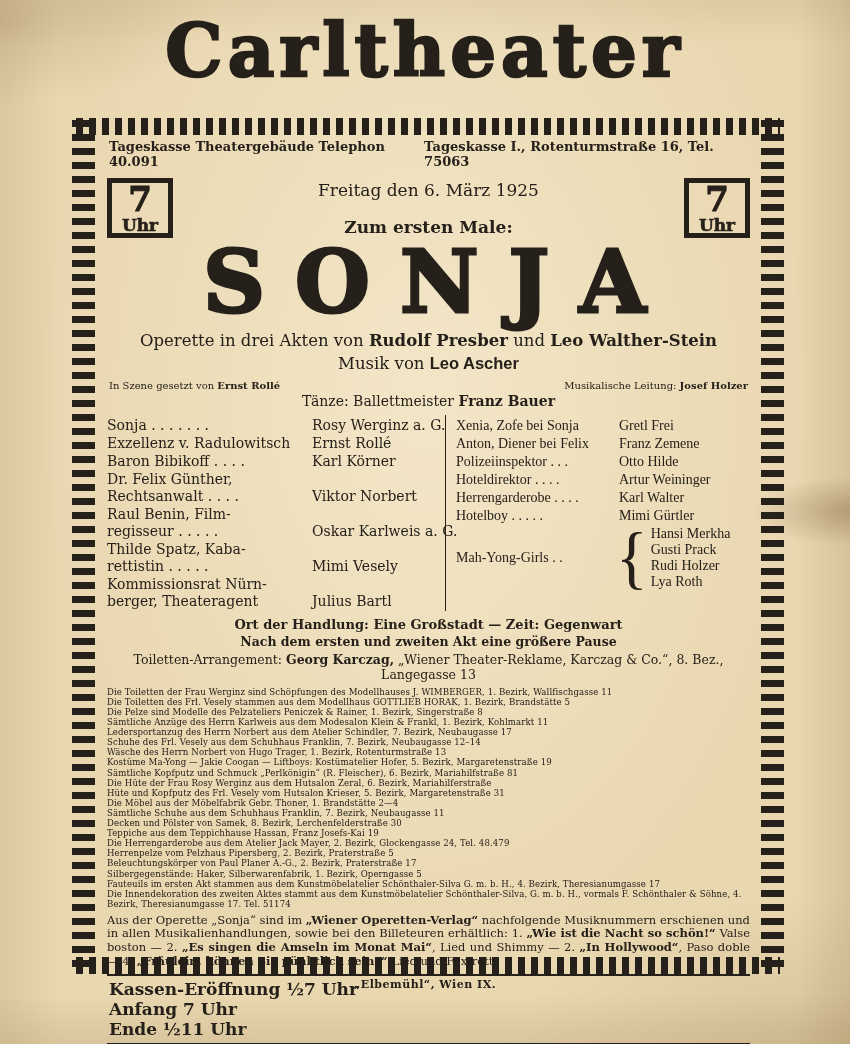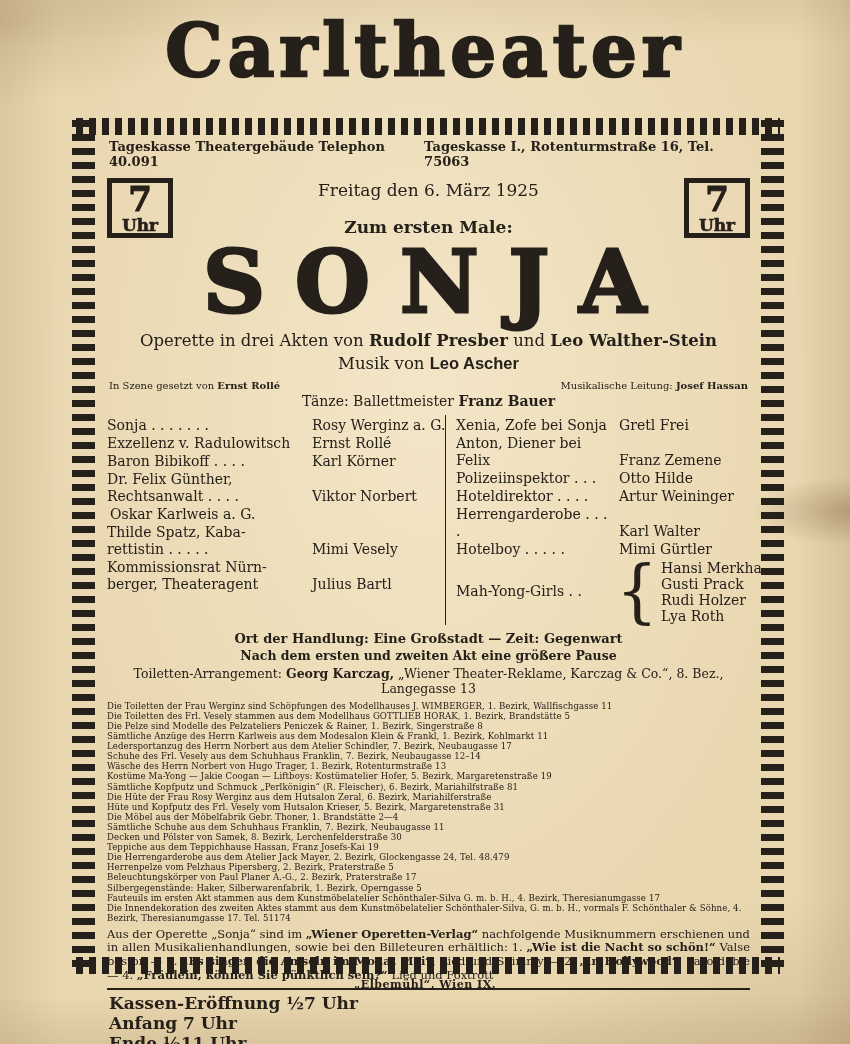--- a/index.html
+++ b/index.html
@@ -67,21 +67,21 @@
   .music-by{text-align:center;font-size:16.5px;margin-top:4px;}
   .b{font-weight:bold;}
   .sansb{font-family:"Liberation Sans",sans-serif;font-weight:bold;}
 
   .staging{display:flex;justify-content:space-between;font-size:10px;margin-top:7px;padding:0 2px;}
   .dances{text-align:center;font-size:14px;margin-top:2px;}
 
   .cast{display:flex;margin-top:6px;font-size:14px;line-height:17px;}
   .cast-col{padding-top:2px;}
   .cast-left{width:338px;padding-right:12px;}
-  .cast-right{flex:1;border-left:1.5px solid var(--ink);padding-left:10px;}
+  .cast-right{flex:1;border-left:1.5px solid var(--ink);padding-left:10px;font-family:Liberation Serif, serif;}
   .cast-row{display:flex;align-items:flex-end;margin-bottom:1px;}
   .cast-row .role{white-space:pre-line;}
   .cast-left .role{width:202px;flex:none;}
   .cast-right .role{width:160px;flex:none;}
   .cast-row .name{flex:1;white-space:nowrap;padding-left:3px;}
   .cast-row.mahyong{align-items:center;margin-top:2px;}
   .mahyong .brace{font-size:66px;font-weight:normal;line-height:.9;flex:none;transform:scaleY(1.05);}
   .girls{padding-left:3px;}
   .girls div{line-height:16px;white-space:nowrap;}
 
@@ -146,21 +146,21 @@
     <div class="byline" data-name="byline">
       <span data-name="byline-text">Operette in drei Akten von </span><span class="b" data-name="author-1">Rudolf Presber</span><span data-name="byline-text"> und </span><span class="b" data-name="author-2">Leo Walther-Stein</span>
     </div>
 
     <div class="music-by" data-name="music-credit">
       <span data-name="music-credit-text">Musik von </span><span class="sansb" data-name="composer-name">Leo Ascher</span>
     </div>
 
     <div class="staging" data-name="staging-row">
       <span data-name="stage-director-line"><span data-name="stage-director-label">In Szene gesetzt von </span><span class="b" data-name="stage-director-name">Ernst Rollé</span></span>
-      <span data-name="music-director-line"><span data-name="music-director-label">Musikalische Leitung: </span><span class="b" data-name="music-director-name">Josef Hassan</span></span>
+      <span data-name="music-director-line"><span data-name="music-director-label">Musikalische Leitung: </span><span class="b" data-name="music-director-name">Josef Holzer</span></span>
     </div>
 
     <div class="dances" data-name="dances-line">
       <span data-name="dances-label">Tänze: Ballettmeister </span><span class="b" data-name="ballet-master-name">Franz Bauer</span>
     </div>
 
     <div class="cast" data-name="cast-list">
       <div class="cast-col cast-left" data-name="cast-column-left">
         <div class="cast-row" data-name="cast-row">
             <span class="role" data-name="cast-role">Sonja . . . . . . .</span>
@@ -173,20 +173,22 @@
         <div class="cast-row" data-name="cast-row">
             <span class="role" data-name="cast-role">Baron Bibikoff . . . .</span>
             <span class="name" data-name="cast-performer">Karl Körner</span>
           </div>
         <div class="cast-row" data-name="cast-row">
             <span class="role" data-name="cast-role">Dr. Felix Günther,
 Rechtsanwalt . . . .</span>
             <span class="name" data-name="cast-performer">Viktor Norbert</span>
           </div>
         <div class="cast-row" data-name="cast-row">
+            <span class="role" data-name="cast-role">Raul Benin, Film-
+regisseur . . . . .</span>
             <span class="name" data-name="cast-performer">Oskar Karlweis a. G.</span>
           </div>
         <div class="cast-row" data-name="cast-row">
             <span class="role" data-name="cast-role">Thilde Spatz, Kaba-
 rettistin . . . . .</span>
             <span class="name" data-name="cast-performer">Mimi Vesely</span>
           </div>
         <div class="cast-row" data-name="cast-row">
             <span class="role" data-name="cast-role">Kommissionsrat Nürn-
 berger, Theateragent</span>

